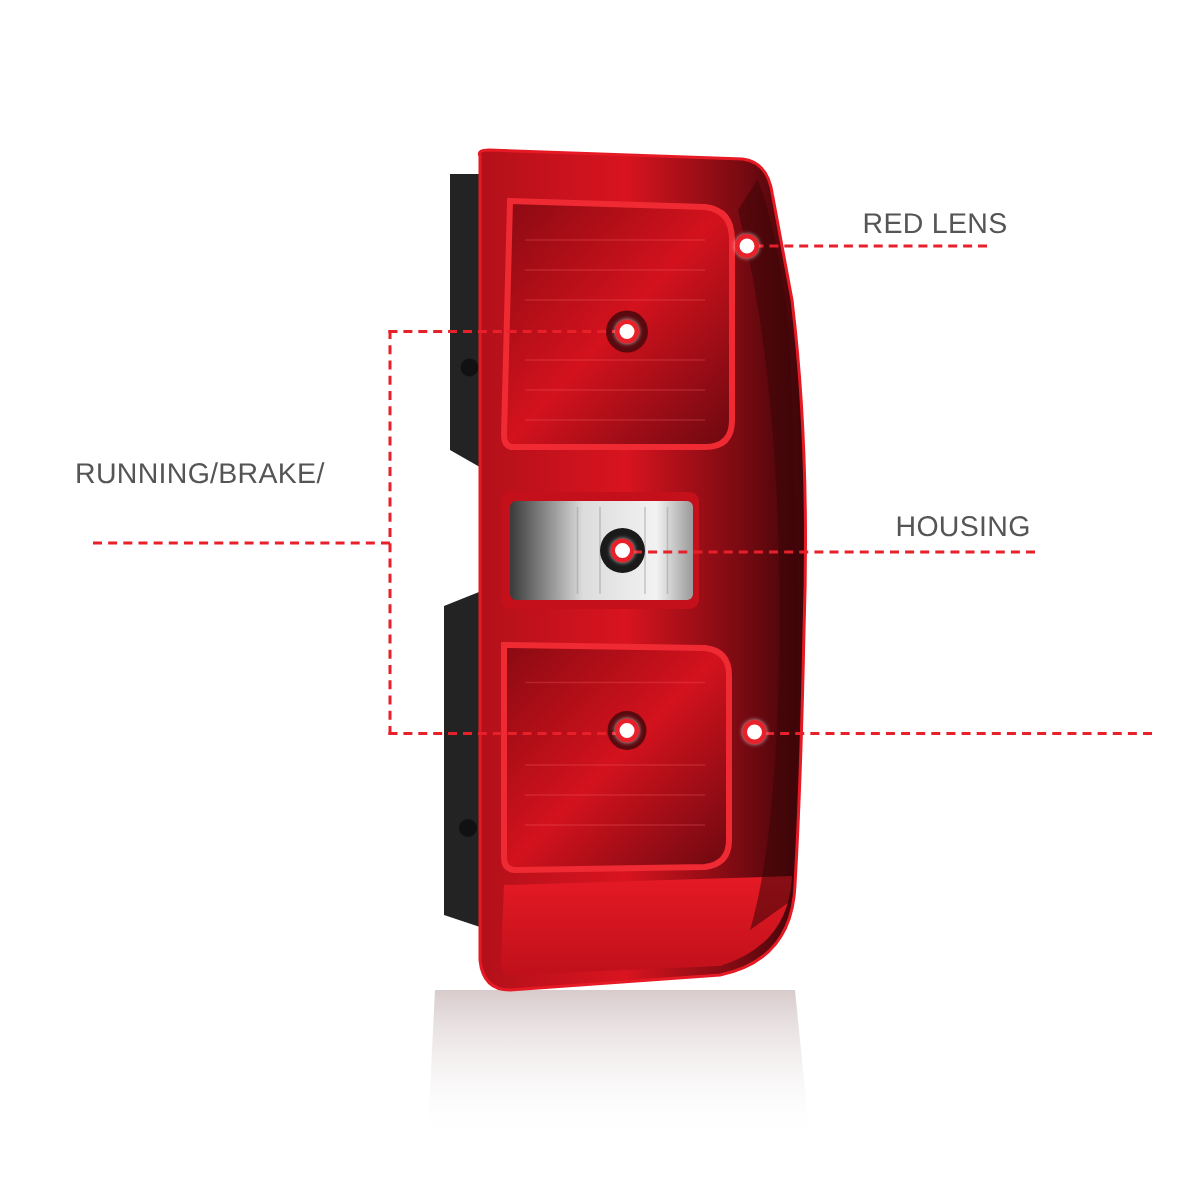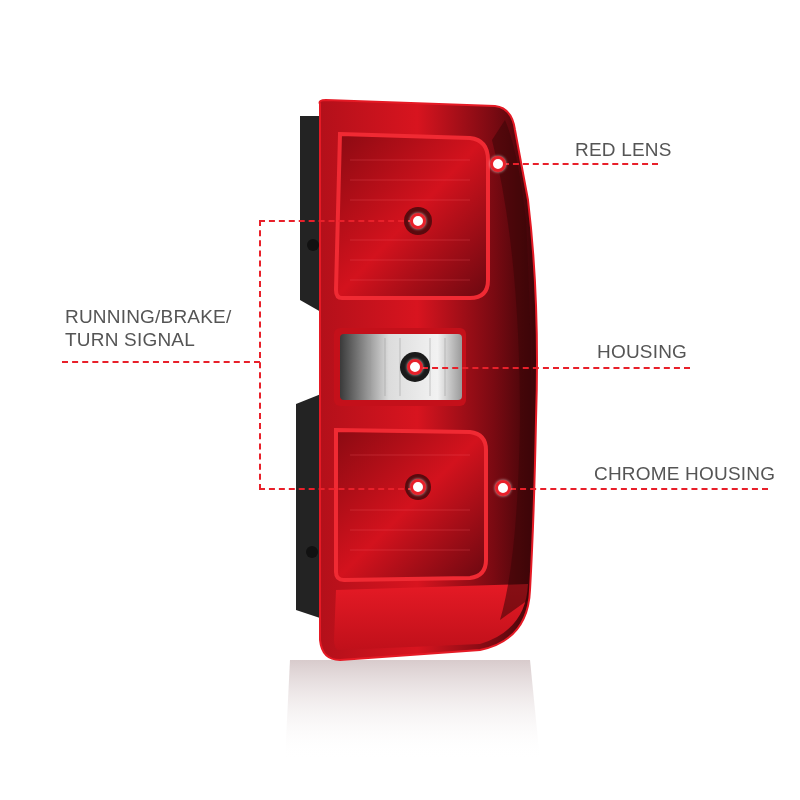--- a/index.html
+++ b/index.html
@@ -87,29 +87,27 @@
 
     <path d="M336 590 L528 584 Q526 630 480 644 L340 650 Q334 650 334 640 Z" fill="url(#reflGrad)"></path>
 
     <path d="M492 140 Q520 250 520 420 Q518 560 500 620 L528 600 Q536 420 526 220 Q518 150 505 120 Z" fill="#3a0508" fill-opacity="0.55"></path>
   </svg>
 
   <div class="label" style="left:575px;top:139px">RED LENS</div>
   <div class="hdash" style="left:503px;top:163px;width:155px"></div>
   <div class="dot" style="left:498px;top:164px"></div>
 
-  <div class="label" style="left:65px;top:306px">RUNNING/BRAKE/</div>
-  <div class="label" style="left:65px;top:329px">TURN SIGNAL</div>
+  <div class="label" style="left:50px;top:306px">RUNNING/BRAKE/</div>
   <div class="hdash" style="left:62px;top:361px;width:198px"></div>
   <div class="vdash" style="left:259px;top:220px;height:270px"></div>
   <div class="hdash" style="left:259px;top:220px;width:155px"></div>
   <div class="hdash" style="left:259px;top:488px;width:155px"></div>
   <div class="dot" style="left:418px;top:221px"></div>
   <div class="dot" style="left:418px;top:487px"></div>
 
   <div class="label" style="left:597px;top:341px">HOUSING</div>
   <div class="hdash" style="left:422px;top:367px;width:268px"></div>
   <div class="dot" style="left:415px;top:367px"></div>
 
-  <div class="label" style="left:594px;top:463px">CHROME HOUSING</div>
   <div class="hdash" style="left:510px;top:488px;width:258px"></div>
   <div class="dot" style="left:503px;top:488px"></div>
 </div>
 
 </body></html>

